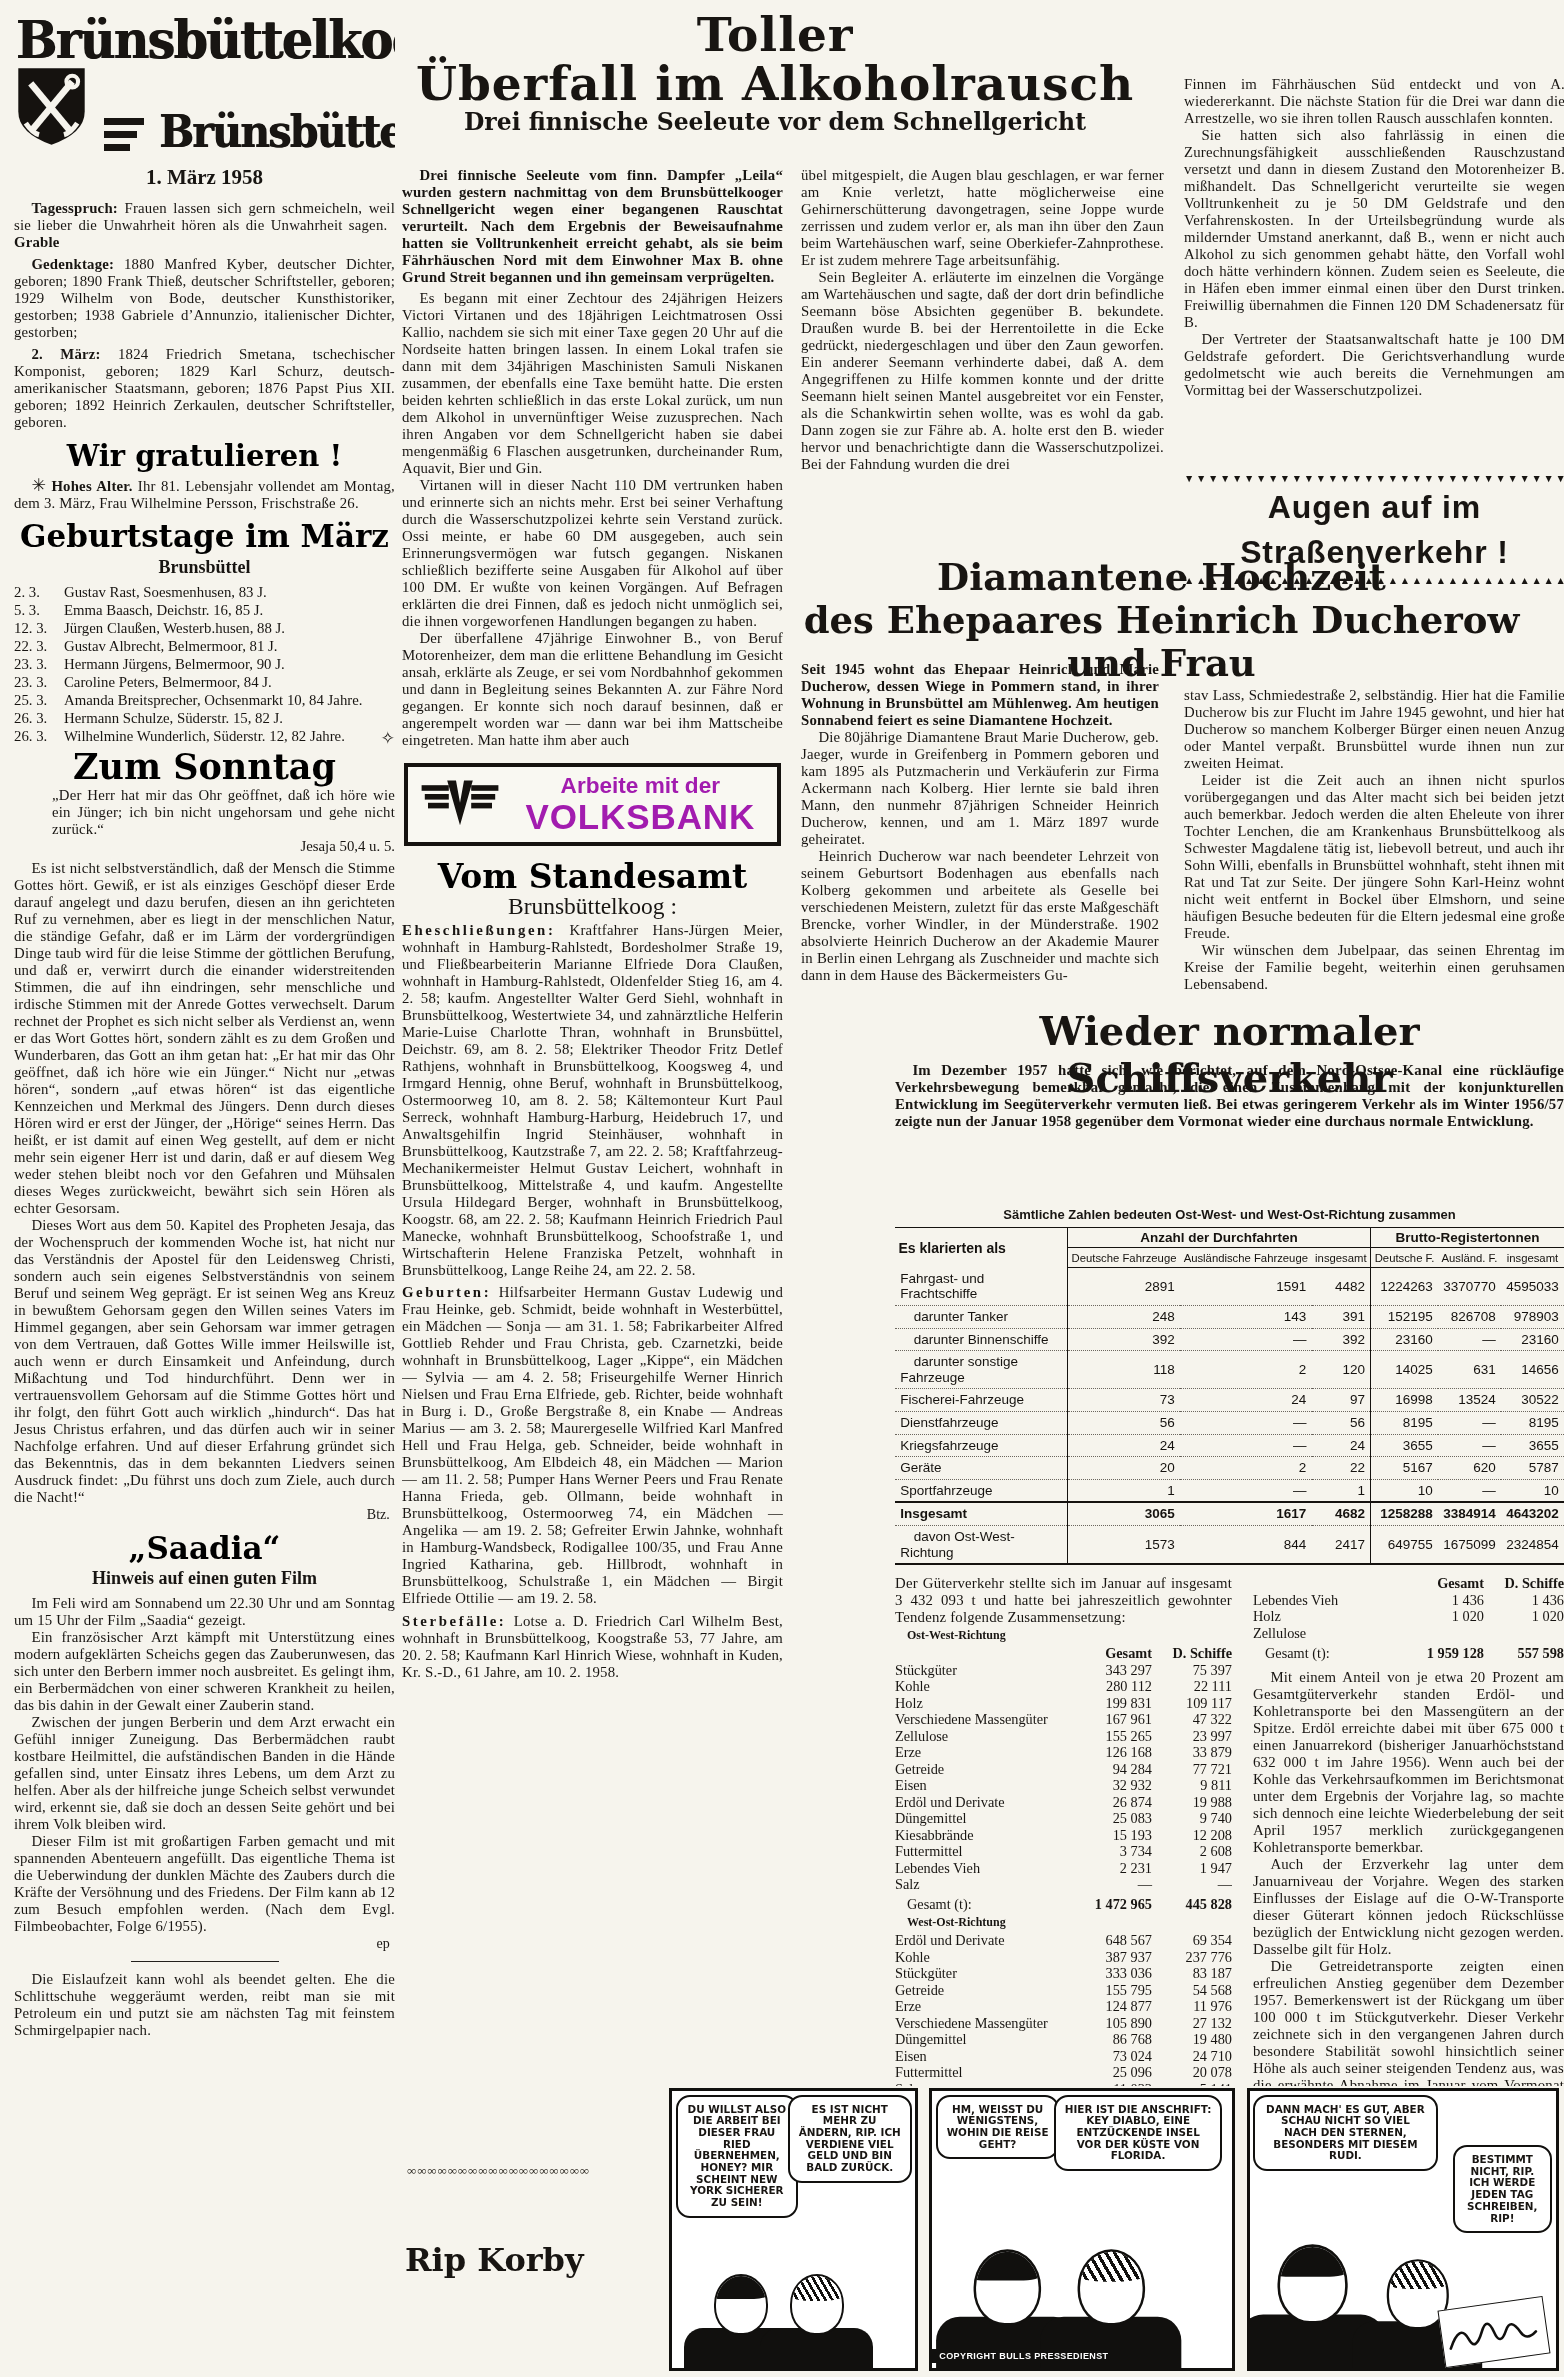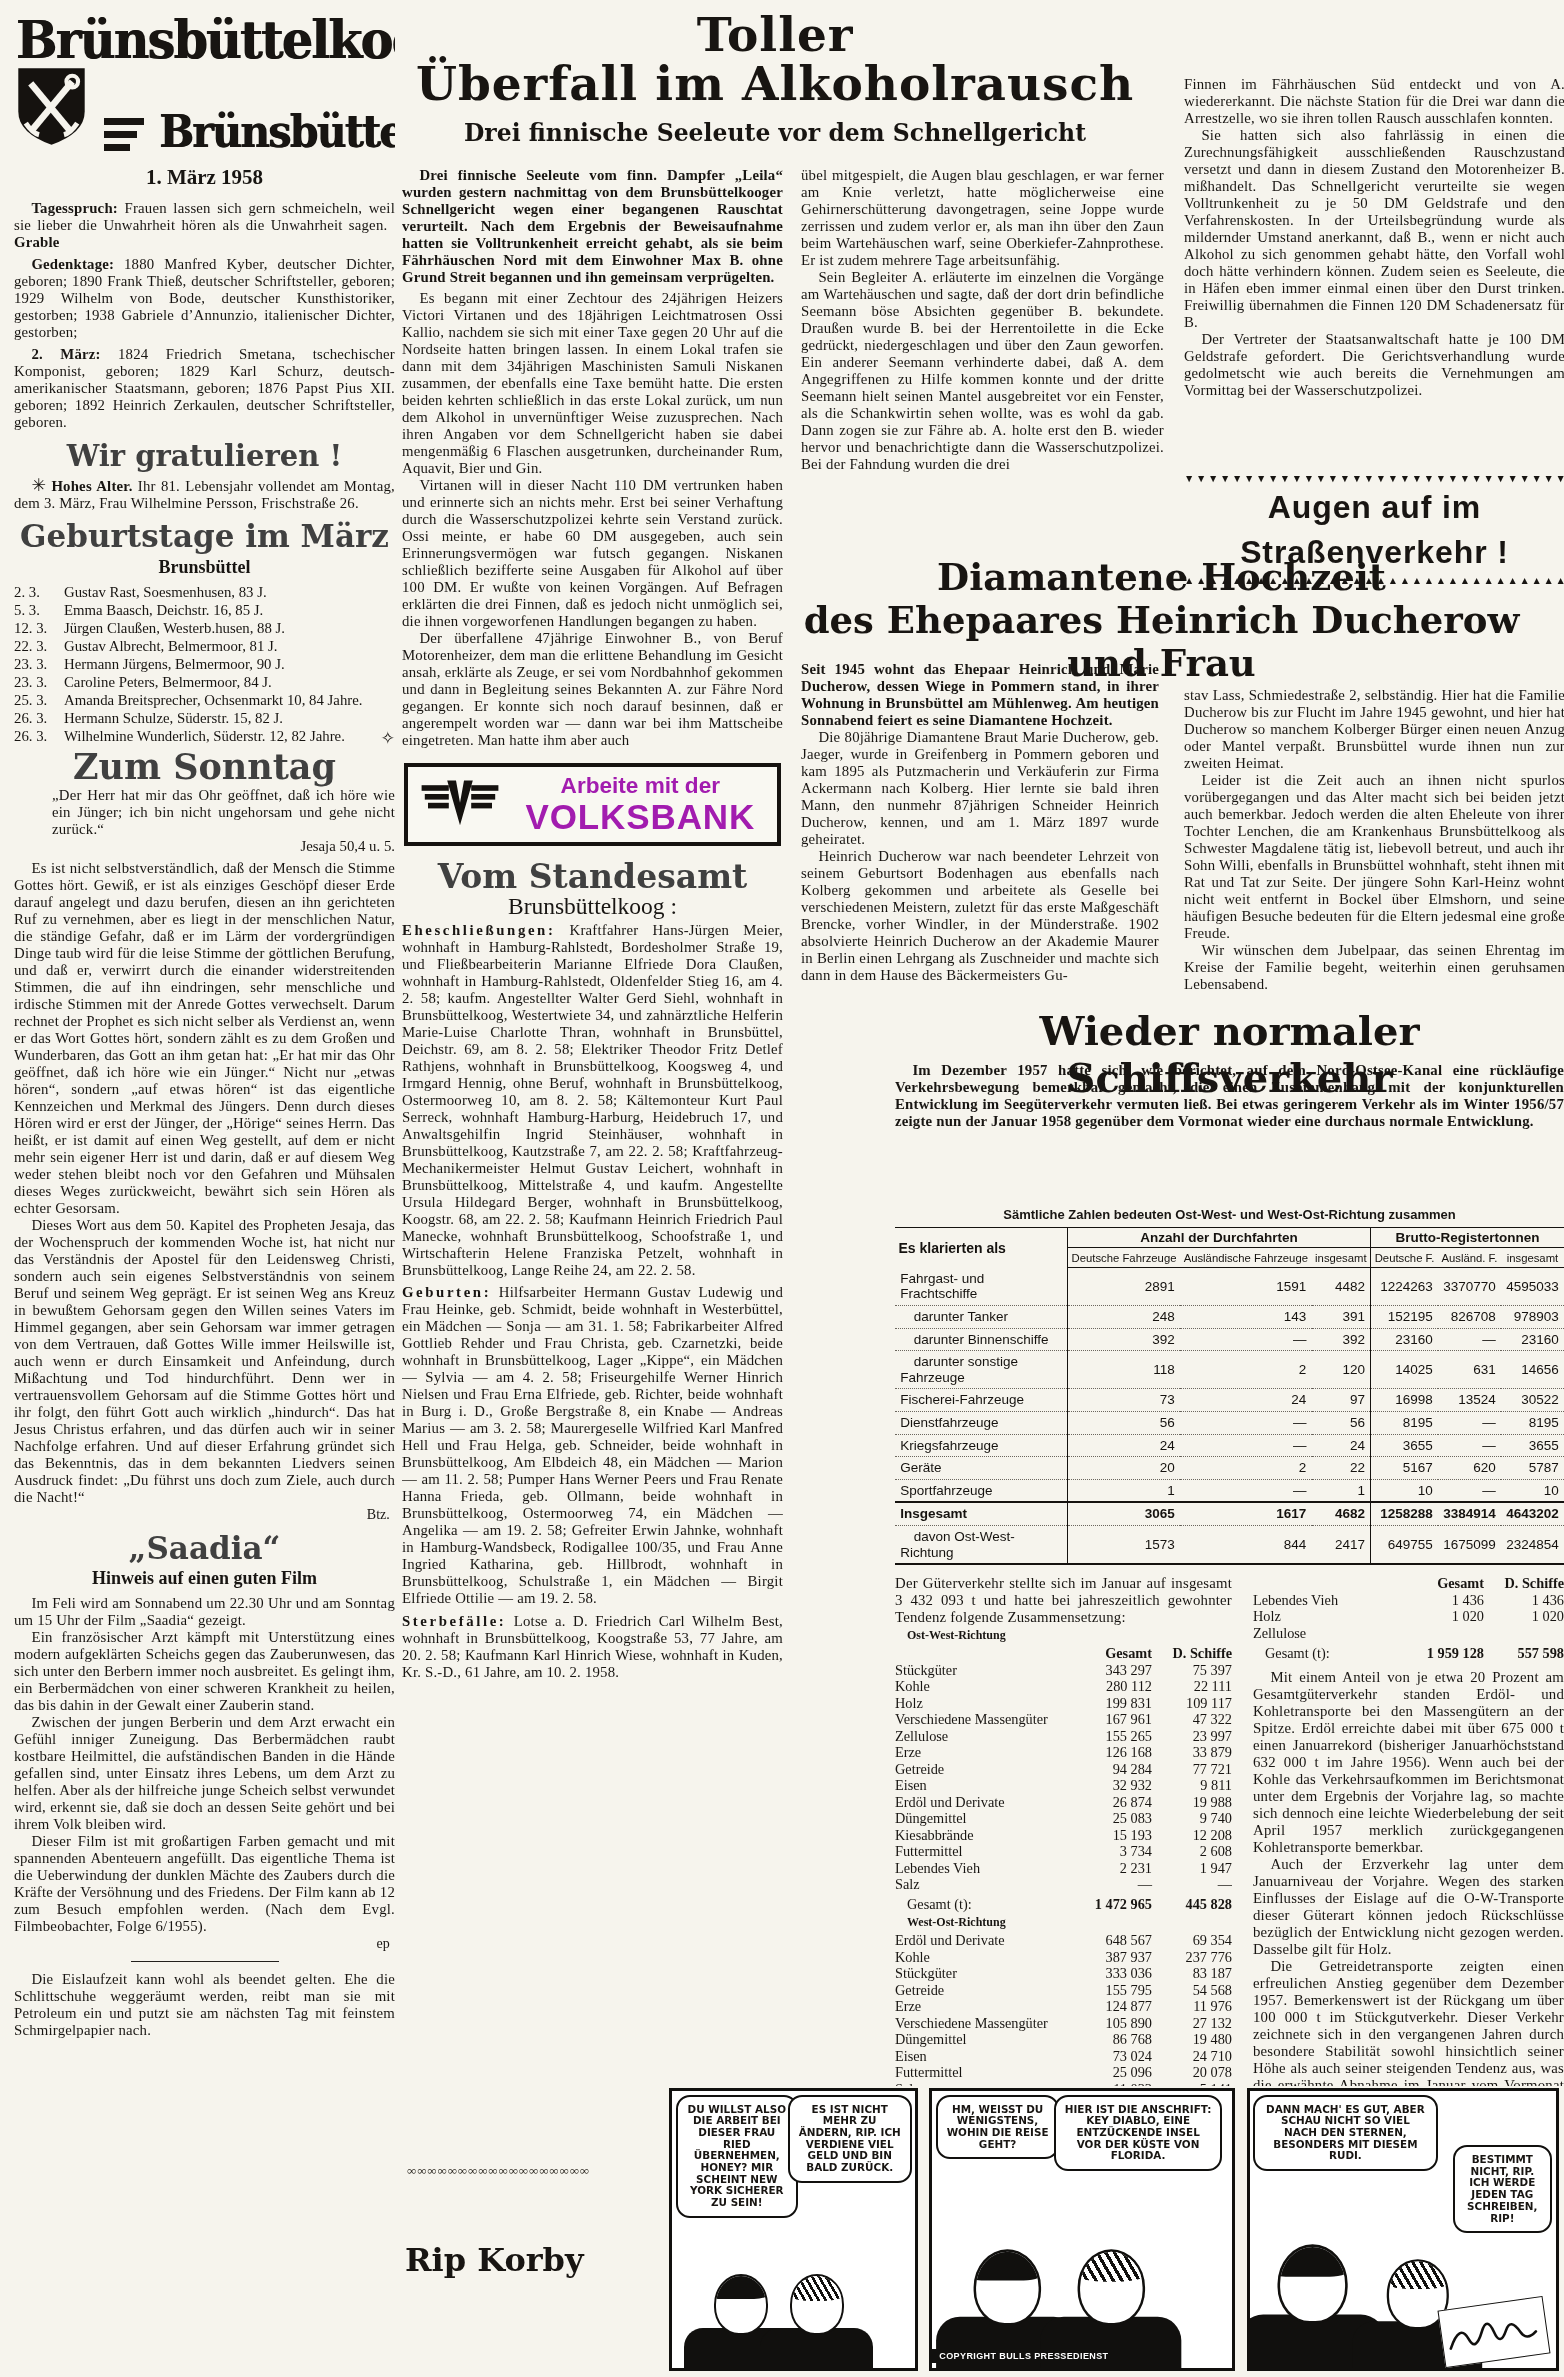--- a/index.html
+++ b/index.html
@@ -8,21 +8,21 @@
   
   .p{margin:0;text-align:justify;text-indent:17.4px;line-height:17px;font-size:14.8px;letter-spacing:0.2px;}
   .p.np{text-indent:0;}
   .runin{font-weight:bold;}
   .right{text-align:right;}
   .bold{font-weight:bold;}
   .byline{text-align:right;font-size:14px;line-height:17.4px;padding-right:5.2px;}
   .hr-short{width:148px;height:1.7px;background:#23201c;margin:8.7px auto;}
   .col{position:absolute;overflow:hidden;}
   
-  .head-serif{font-family:"DejaVu Serif","Liberation Serif",serif;font-weight:bold;color:#404040;}
+  .head-serif{font-family:"DejaVu Serif","Liberation Serif",serif;font-weight:bold;color:#000000;}
   .h-med{font-size:29px;line-height:33px;text-align:center;margin:8.7px 0 3.5px;}
   .h-sub{font-size:18px;line-height:21px;text-align:center;font-weight:bold;margin:0 0 5.2px;}
   
   .masthead{line-height:1;}
   .frak{font-family:"DejaVu Serif",serif;font-weight:bold;letter-spacing:-1.7px;transform:scaleY(1.08);
         transform-origin:left top;text-shadow:0.9px 0 #181512;}
   .mast1{font-size:49px;margin:5.2px 0 0 1.7px;}
   .mastrow{display:flex;align-items:flex-end;gap:15px;margin-top:1.7px;}
   .mast2{font-size:41px;white-space:nowrap;}
   .speed{display:flex;flex-direction:column;gap:6px;}
@@ -31,21 +31,21 @@
   
   .bd{display:flex;font-size:14.8px;line-height:18px;}
   .bd-date{width:50px;flex:0 0 50px;}
   .bd-text{flex:1;}
   .star{font-size:17.4px;}
   
   .quote{padding-left:38px;}
   
   .mainhead{position:absolute;left:402px;top:10.4px;width:746px;text-align:center;}
   .mh1{font-family:"DejaVu Serif",serif;font-weight:bold;font-size:47px;line-height:49px;letter-spacing:0.9px;}
-  .mh2{font-family:"DejaVu Serif",serif;font-weight:bold;font-size:23.5px;line-height:28px;margin-top:11px;}
+  .mh2{font-family:"DejaVu Serif",serif;font-weight:bold;font-size:23.5px;line-height:28px;margin-top:0;}
   .lead{font-weight:bold;}
   
   .vbank{border:4.3px solid #15120f;margin:14px 1.7px;padding:7px 12px;display:flex;align-items:center;gap:15.6px;background:#f9f8f2;}
   .vb-text{flex:1;text-align:center;font-family:"Liberation Sans","DejaVu Sans",sans-serif;color:#a21caf;}
   .vb1{font-size:22.6px;font-weight:bold;line-height:24px;}
   .vb2{font-size:35px;font-weight:bold;letter-spacing:0.9px;line-height:37px;}
   
   .banner{position:absolute;left:1184px;top:473px;width:381px;text-align:center;}
   .tri{font-size:10.4px;letter-spacing:1.7px;line-height:12px;white-space:nowrap;overflow:hidden;}
   .banner-text{font-family:"Liberation Sans","DejaVu Sans",sans-serif;font-weight:bold;font-size:32px;line-height:45px;letter-spacing:0.9px;}

